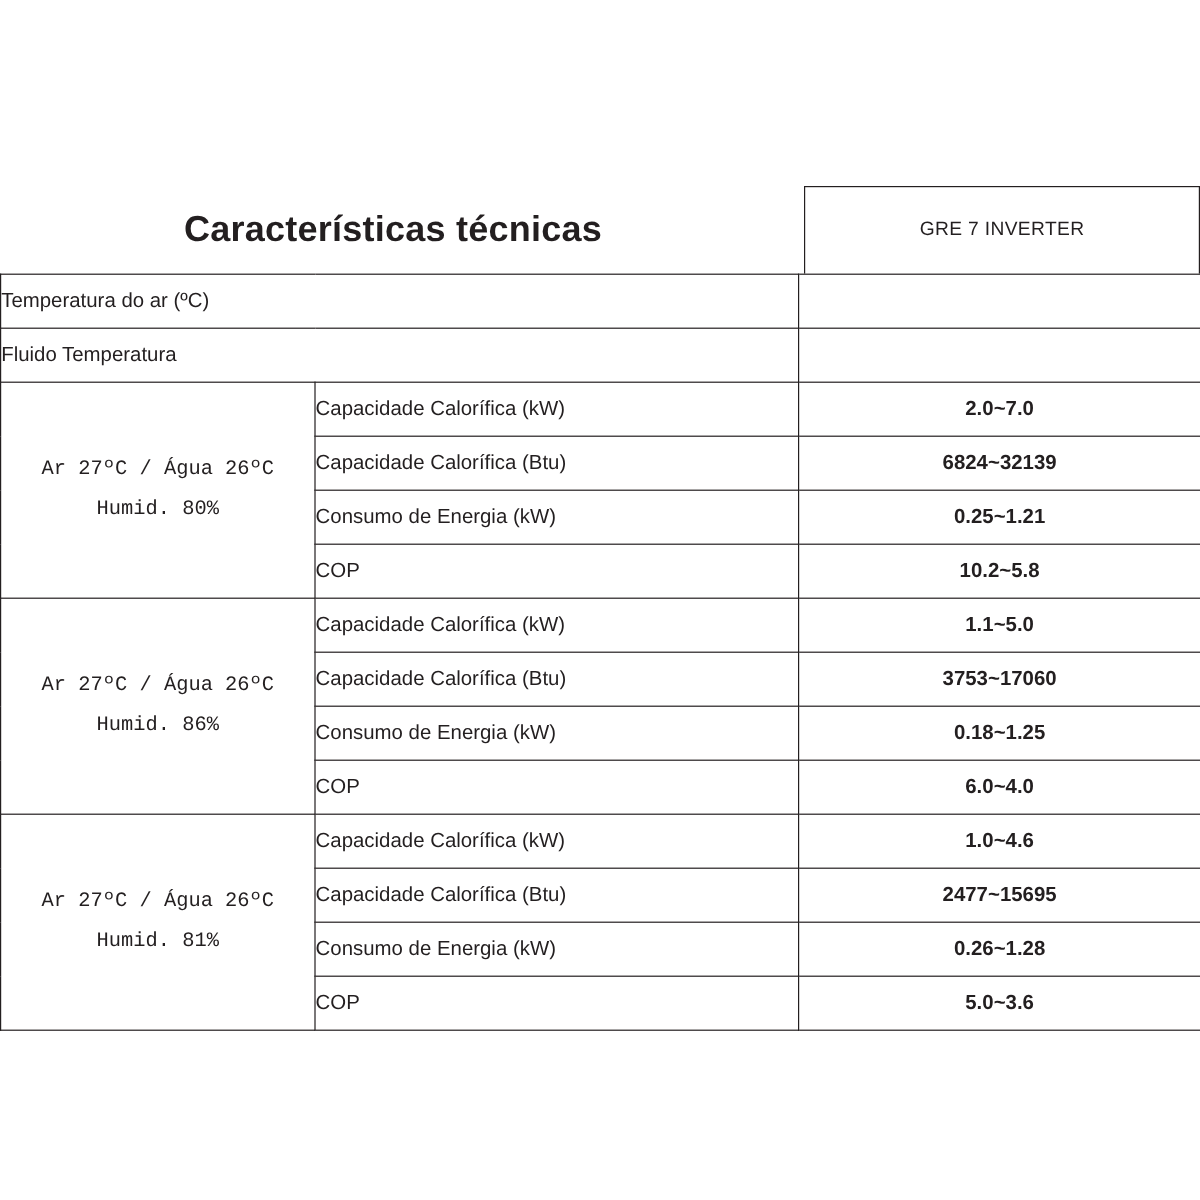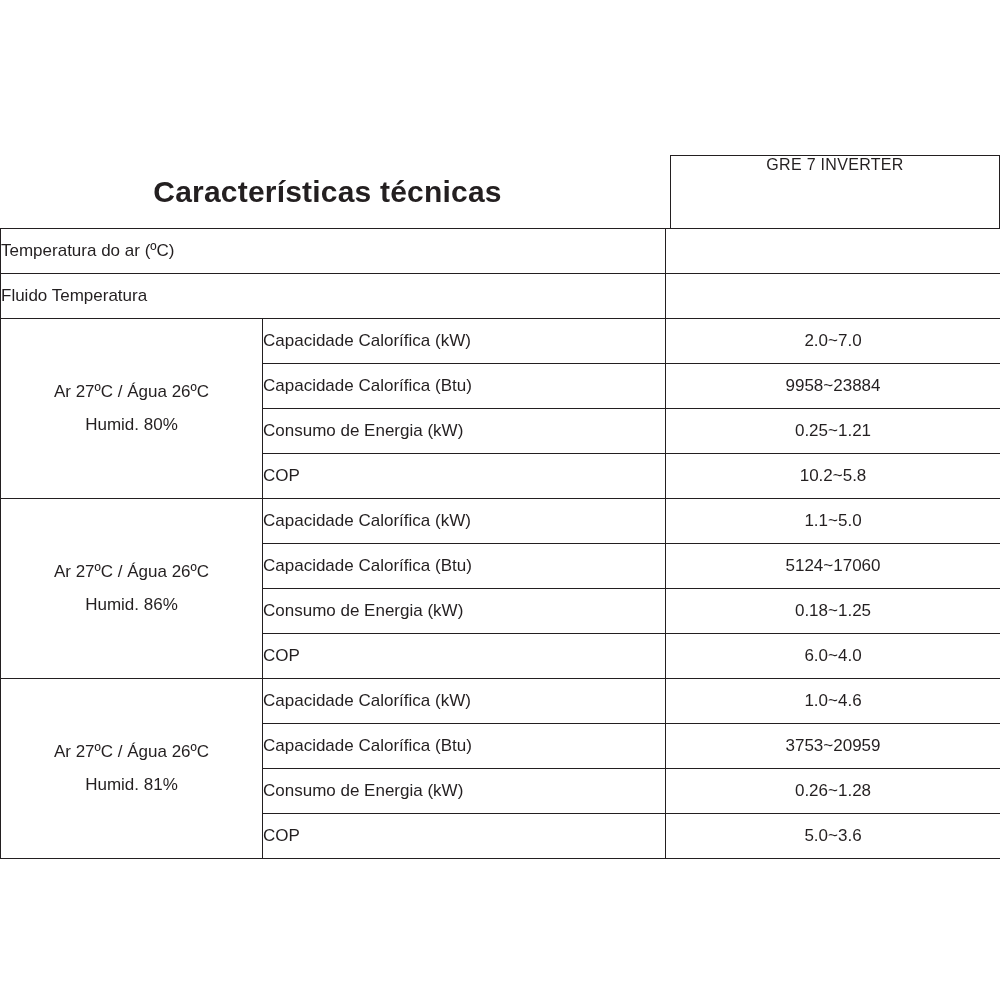--- a/index.html
+++ b/index.html
@@ -46,20 +46,21 @@
     white-space: nowrap;
   }
 
   .model-cell {
     width: 335px;
     box-sizing: border-box;
     border-left: 1.6px solid #231f20;
     border-top: 1.6px solid #231f20;
     border-right: 1.6px solid #231f20;
     display: flex;
+    align-items: center;
     justify-content: center;
   }
 
   .model-text {
     font-size: 16px;
     letter-spacing: 0.3px;
     color: #231f20;
     white-space: nowrap;
   }
 
@@ -91,26 +92,28 @@
     color: #231f20;
     white-space: nowrap;
     margin-top: 32px;
   }
 
   .cell-group {
     text-align: center;
     font-size: 17px;
     color: #231f20;
     line-height: 1.9;
+    font-family: Liberation Mono, monospace;
   }
 
   .cell-value {
     text-align: center;
     font-size: 17px;
     color: #231f20;
+    font-weight: bold;
   }
 
   .group-line { display: block; }
 </style>
 </head>
 <body>
 
 <div id="sheet">
 
   <div class="title-row">
@@ -142,63 +145,63 @@
       <tr>
         <td rowspan="4" class="cell-group">
           <span class="group-line">Ar 27ºC / Água 26ºC</span>
           <span class="group-line">Humid. 80%</span>
         </td>
         <td class="cell-left">Capacidade Calorífica (kW)</td>
         <td class="cell-value">2.0~7.0</td>
       </tr>
       <tr>
         <td class="cell-left">Capacidade Calorífica (Btu)</td>
-        <td class="cell-value">9958~23884</td>
+        <td class="cell-value">6824~32139</td>
       </tr>
       <tr>
         <td class="cell-left">Consumo de Energia (kW)</td>
         <td class="cell-value">0.25~1.21</td>
       </tr>
       <tr>
         <td class="cell-left">COP</td>
         <td class="cell-value">10.2~5.8</td>
       </tr>
 
       <tr>
         <td rowspan="4" class="cell-group">
           <span class="group-line">Ar 27ºC / Água 26ºC</span>
           <span class="group-line">Humid. 86%</span>
         </td>
         <td class="cell-left">Capacidade Calorífica (kW)</td>
         <td class="cell-value">1.1~5.0</td>
       </tr>
       <tr>
         <td class="cell-left">Capacidade Calorífica (Btu)</td>
-        <td class="cell-value">5124~17060</td>
+        <td class="cell-value">3753~17060</td>
       </tr>
       <tr>
         <td class="cell-left">Consumo de Energia (kW)</td>
         <td class="cell-value">0.18~1.25</td>
       </tr>
       <tr>
         <td class="cell-left">COP</td>
         <td class="cell-value">6.0~4.0</td>
       </tr>
 
       <tr>
         <td rowspan="4" class="cell-group">
           <span class="group-line">Ar 27ºC / Água 26ºC</span>
           <span class="group-line">Humid. 81%</span>
         </td>
         <td class="cell-left">Capacidade Calorífica (kW)</td>
         <td class="cell-value">1.0~4.6</td>
       </tr>
       <tr>
         <td class="cell-left">Capacidade Calorífica (Btu)</td>
-        <td class="cell-value">3753~20959</td>
+        <td class="cell-value">2477~15695</td>
       </tr>
       <tr>
         <td class="cell-left">Consumo de Energia (kW)</td>
         <td class="cell-value">0.26~1.28</td>
       </tr>
       <tr>
         <td class="cell-left">COP</td>
         <td class="cell-value">5.0~3.6</td>
       </tr>
 

